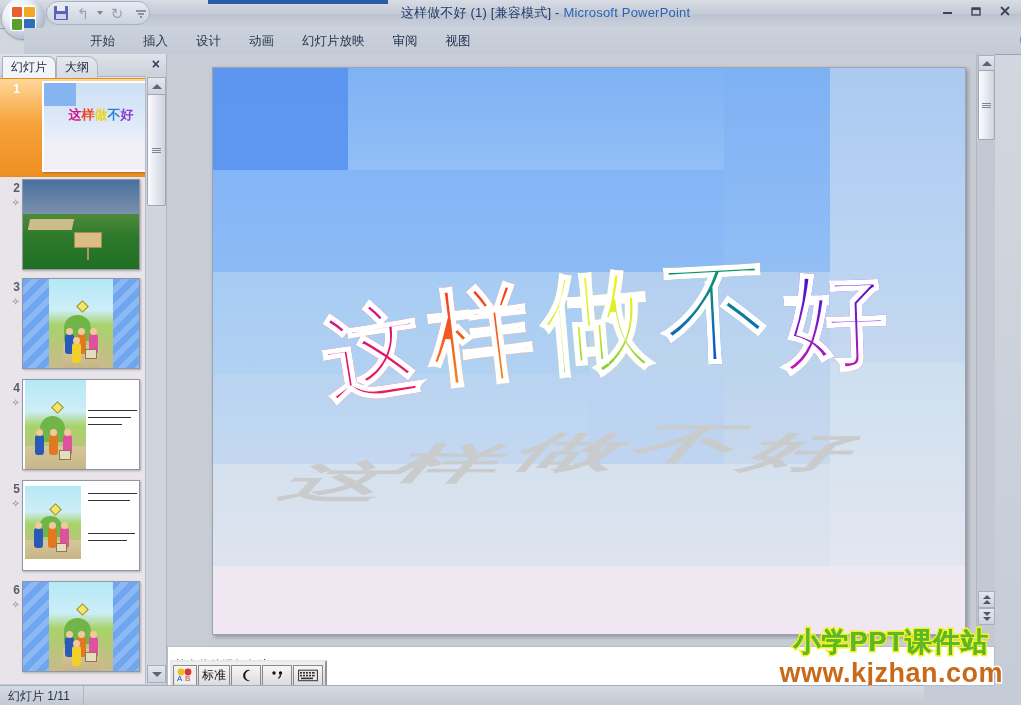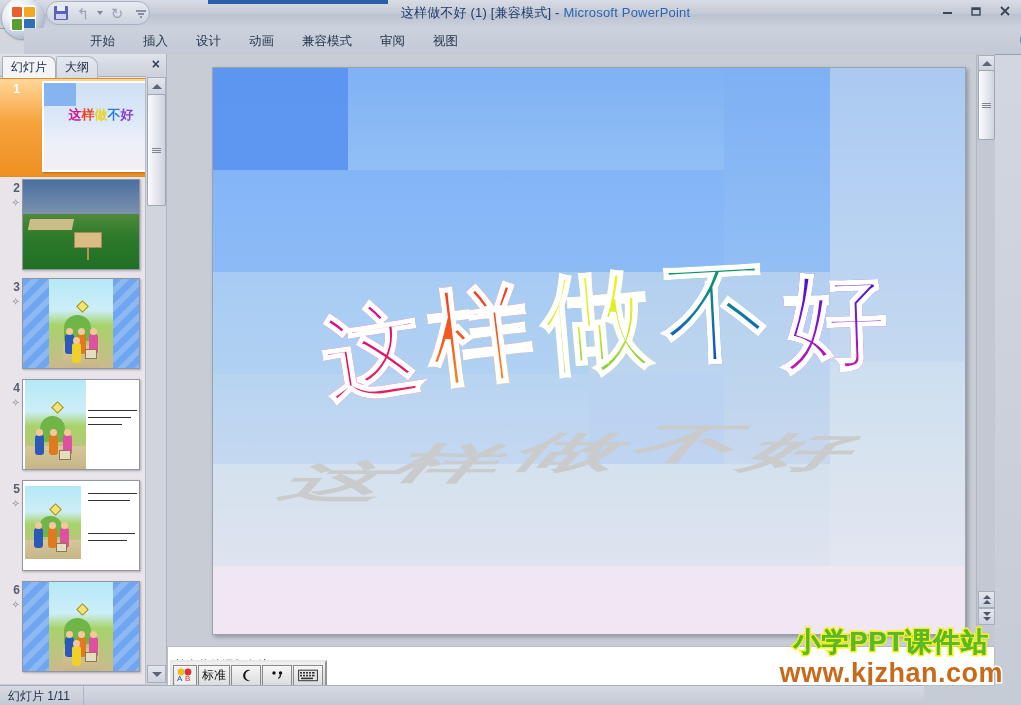--- a/index.html
+++ b/index.html
@@ -360,21 +360,21 @@
       <path d="M2 3 H12 M4 6 H10 M6 9 H8" stroke="#6e7889" stroke-width="1.6" fill="none"></path>
     </svg>
   </div>
 
   <div class="tabstrip">
     <div class="tabs">
       <div class="tab">开始</div>
       <div class="tab">插入</div>
       <div class="tab">设计</div>
       <div class="tab">动画</div>
-      <div class="tab">兼容模式</div>
+      <div class="tab">幻灯片放映</div>
       <div class="tab">审阅</div>
       <div class="tab">视图</div>
     </div>
     <div class="help-btn">?</div>
   </div>
 
   <div class="leftpanel">
     <div class="panel-tabs">
       <div class="ptab t1">幻灯片</div>
       <div class="ptab t2">大纲</div>

